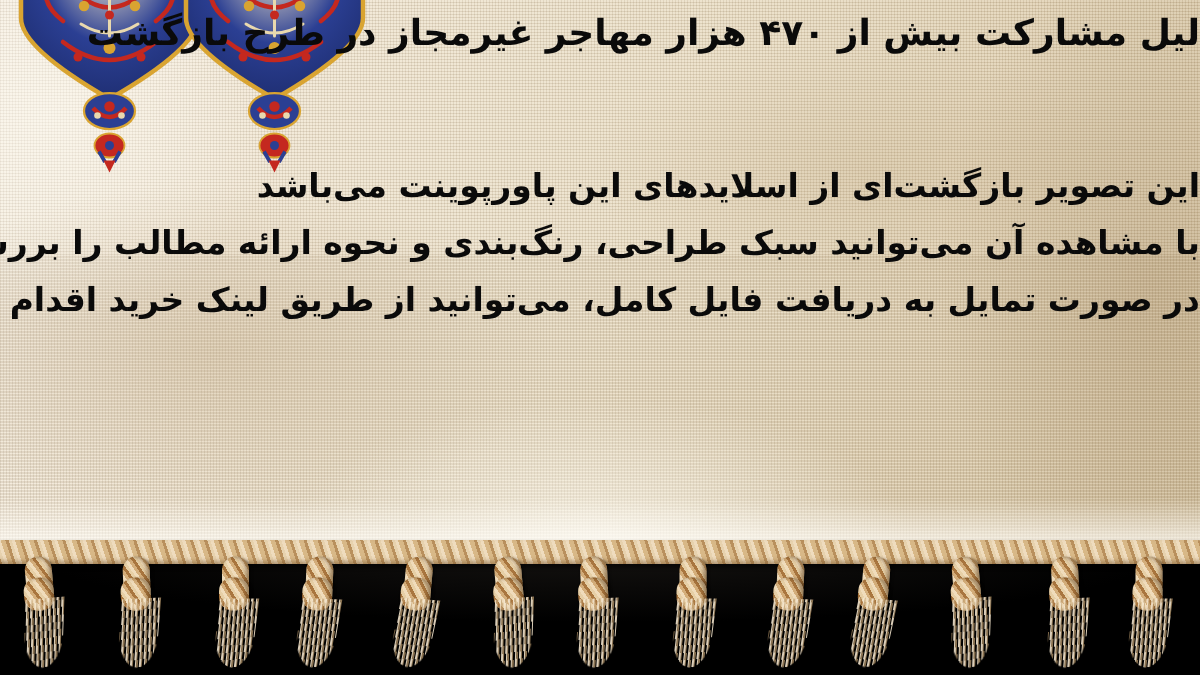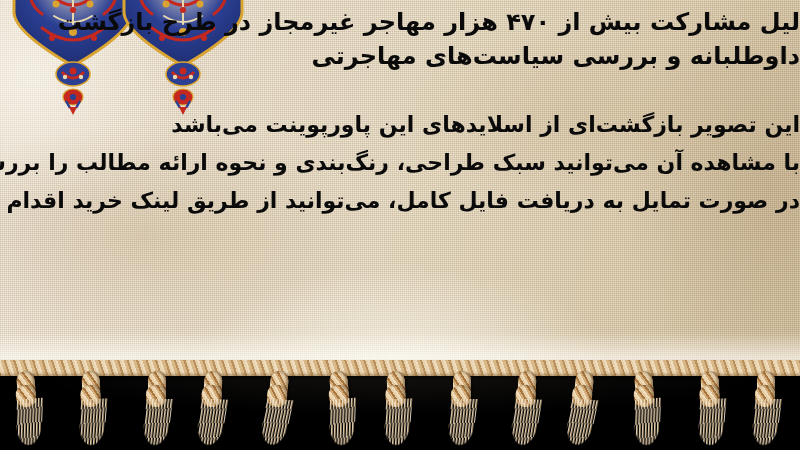--- a/index.html
+++ b/index.html
@@ -224,21 +224,20 @@
         <path d="M-7 4 L-3 11 M7 4 L3 11" stroke="#2b3f93" stroke-width="2.5"></path>
       </g>
       <path d="M61 141 L65 149 L69 141 Z" fill="#c4281f"></path>
     </svg>
 
   </div>
 
   <div class="textwrap">
     <div class="title">
       <div class="l1">لیل مشارکت بیش از ۴۷۰ هزار مهاجر غیرمجاز در طرح بازگشت</div>
-      <div class="l2">داوطلبانه و بررسی سیاست‌های مهاجرتی</div>
     </div>
     <div class="body">
       <span class="ln">این تصویر بازگشت‌ای از اسلایدهای این پاورپوینت می‌باشد</span>
       <span class="ln">با مشاهده آن می‌توانید سبک طراحی، رنگ‌بندی و نحوه ارائه مطالب را بررسی نمایید</span>
       <span class="ln">در صورت تمایل به دریافت فایل کامل، می‌توانید از طریق لینک خرید اقدام فرمایید</span>
     </div>
   </div>
 
   <div class="blackfield"></div>
   <div class="fringe" id="fringe">

